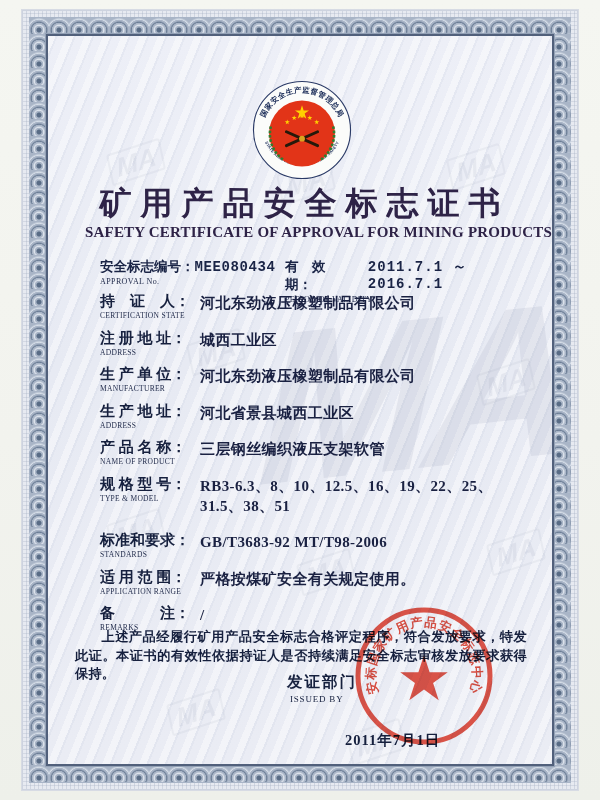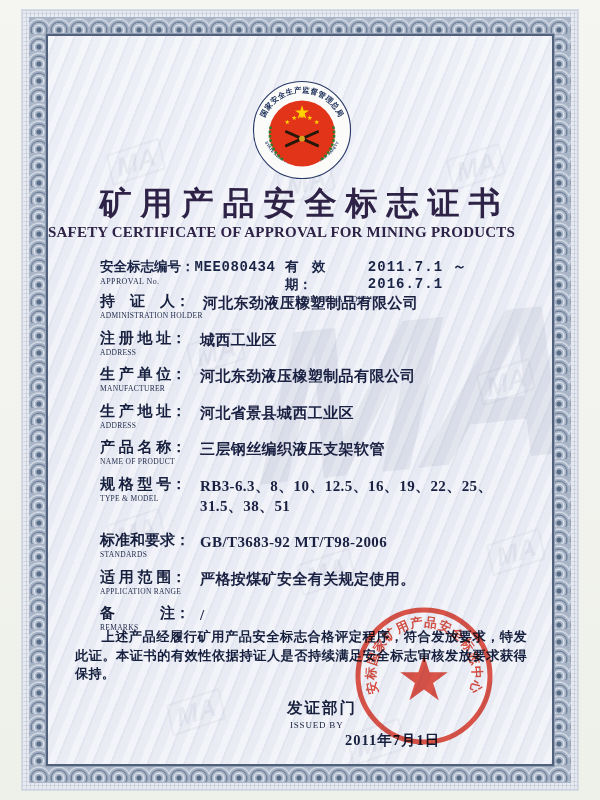--- a/index.html
+++ b/index.html
@@ -50,21 +50,21 @@
     border:2px solid rgba(148,156,176,.10);padding:1px 6px;border-radius:3px;
   }
   .content{position:absolute;inset:0;}
   .emblem{position:absolute;left:202px;top:42px;width:104px;height:104px;}
   .title{
     position:absolute;left:0;top:146px;width:100%;text-align:center;
     font-size:32px;font-weight:bold;color:#2e2347;
     letter-spacing:9px;text-indent:9px;white-space:nowrap;
   }
   .subtitle{
-    position:absolute;left:0;top:188px;width:100%;text-align:left;
+    position:absolute;left:0;top:188px;width:100%;text-align:right;
     font-size:15px;font-weight:bold;color:#2e2347;letter-spacing:.2px;white-space:nowrap;
   }
   .approval-row{position:absolute;left:52px;top:222px;right:14px;display:flex;color:#1a2446;}
   .ap-left{width:182px;}
   .ap-right{margin-left:3px;flex:1;}
   .ap-zh{font-size:13.5px;font-weight:bold;}
   .ap-val{font-size:14px;font-weight:bold;letter-spacing:.6px;}
   .ap-en{font-size:8px;letter-spacing:.4px;margin-top:1px;color:#222c4c;}
   .ap-line{display:flex;align-items:baseline;font-family:Liberation Mono, monospace;}
   .ap-right .ap-val{margin-left:8px;letter-spacing:1px;}
@@ -73,21 +73,21 @@
   .f-label{flex:0 0 100px;}
   .f-zh{display:block;font-size:15px;font-weight:bold;white-space:nowrap;}
   .f-en{display:block;font-size:7.5px;letter-spacing:.3px;margin-top:0px;color:#222c4c;white-space:nowrap;}
   .f-value{flex:1;font-size:15px;font-weight:bold;padding-top:1px;letter-spacing:.4px;color:#1a2142;line-height:1.35;}
   .gap-lg{margin-top:15px;}
   .statement{
     position:absolute;left:27px;top:592px;width:452px;
     font-size:13.2px;font-weight:bold;color:#16203e;
     line-height:1.42;text-indent:2em;text-align:justify;letter-spacing:.2px;
   }
-  .issued{position:absolute;left:239px;top:662px;color:#16203e;}
+  .issued{position:absolute;left:239px;top:636px;color:#16203e;}
   .issued-zh{font-size:15.5px;font-weight:bold;letter-spacing:2px;}
   .issued-en{font-size:9px;letter-spacing:.8px;margin-top:1px;margin-left:3px;}
   .issue-date{
     position:absolute;left:297px;top:679px;font-size:14.5px;font-weight:bold;
     letter-spacing:1px;color:#16203e;margin-top:16px;
   }
   .seal{position:absolute;left:304px;top:566px;width:144px;height:144px;
     mix-blend-mode:multiply;opacity:.88;}
 </style>
 </head>
@@ -156,21 +156,21 @@
             <span class="ap-val">2011.7.1 ～ 2016.7.1</span>
           </div>
           <div class="ap-en">PERIOD OF VALIDITY</div>
         </div>
       </div>
 
       <div class="fields">
         <div class="field-row">
           <div class="f-label">
             <span class="f-zh">持　证　人：</span>
-            <span class="f-en">ADMINISTRATION HOLDER</span>
+            <span class="f-en">CERTIFICATION STATE</span>
           </div>
           <div class="f-value">河北东劲液压橡塑制品有限公司</div>
         </div>
         <div class="field-row">
           <div class="f-label">
             <span class="f-zh">注 册 地 址：</span>
             <span class="f-en">ADDRESS</span>
           </div>
           <div class="f-value">城西工业区</div>
         </div>

